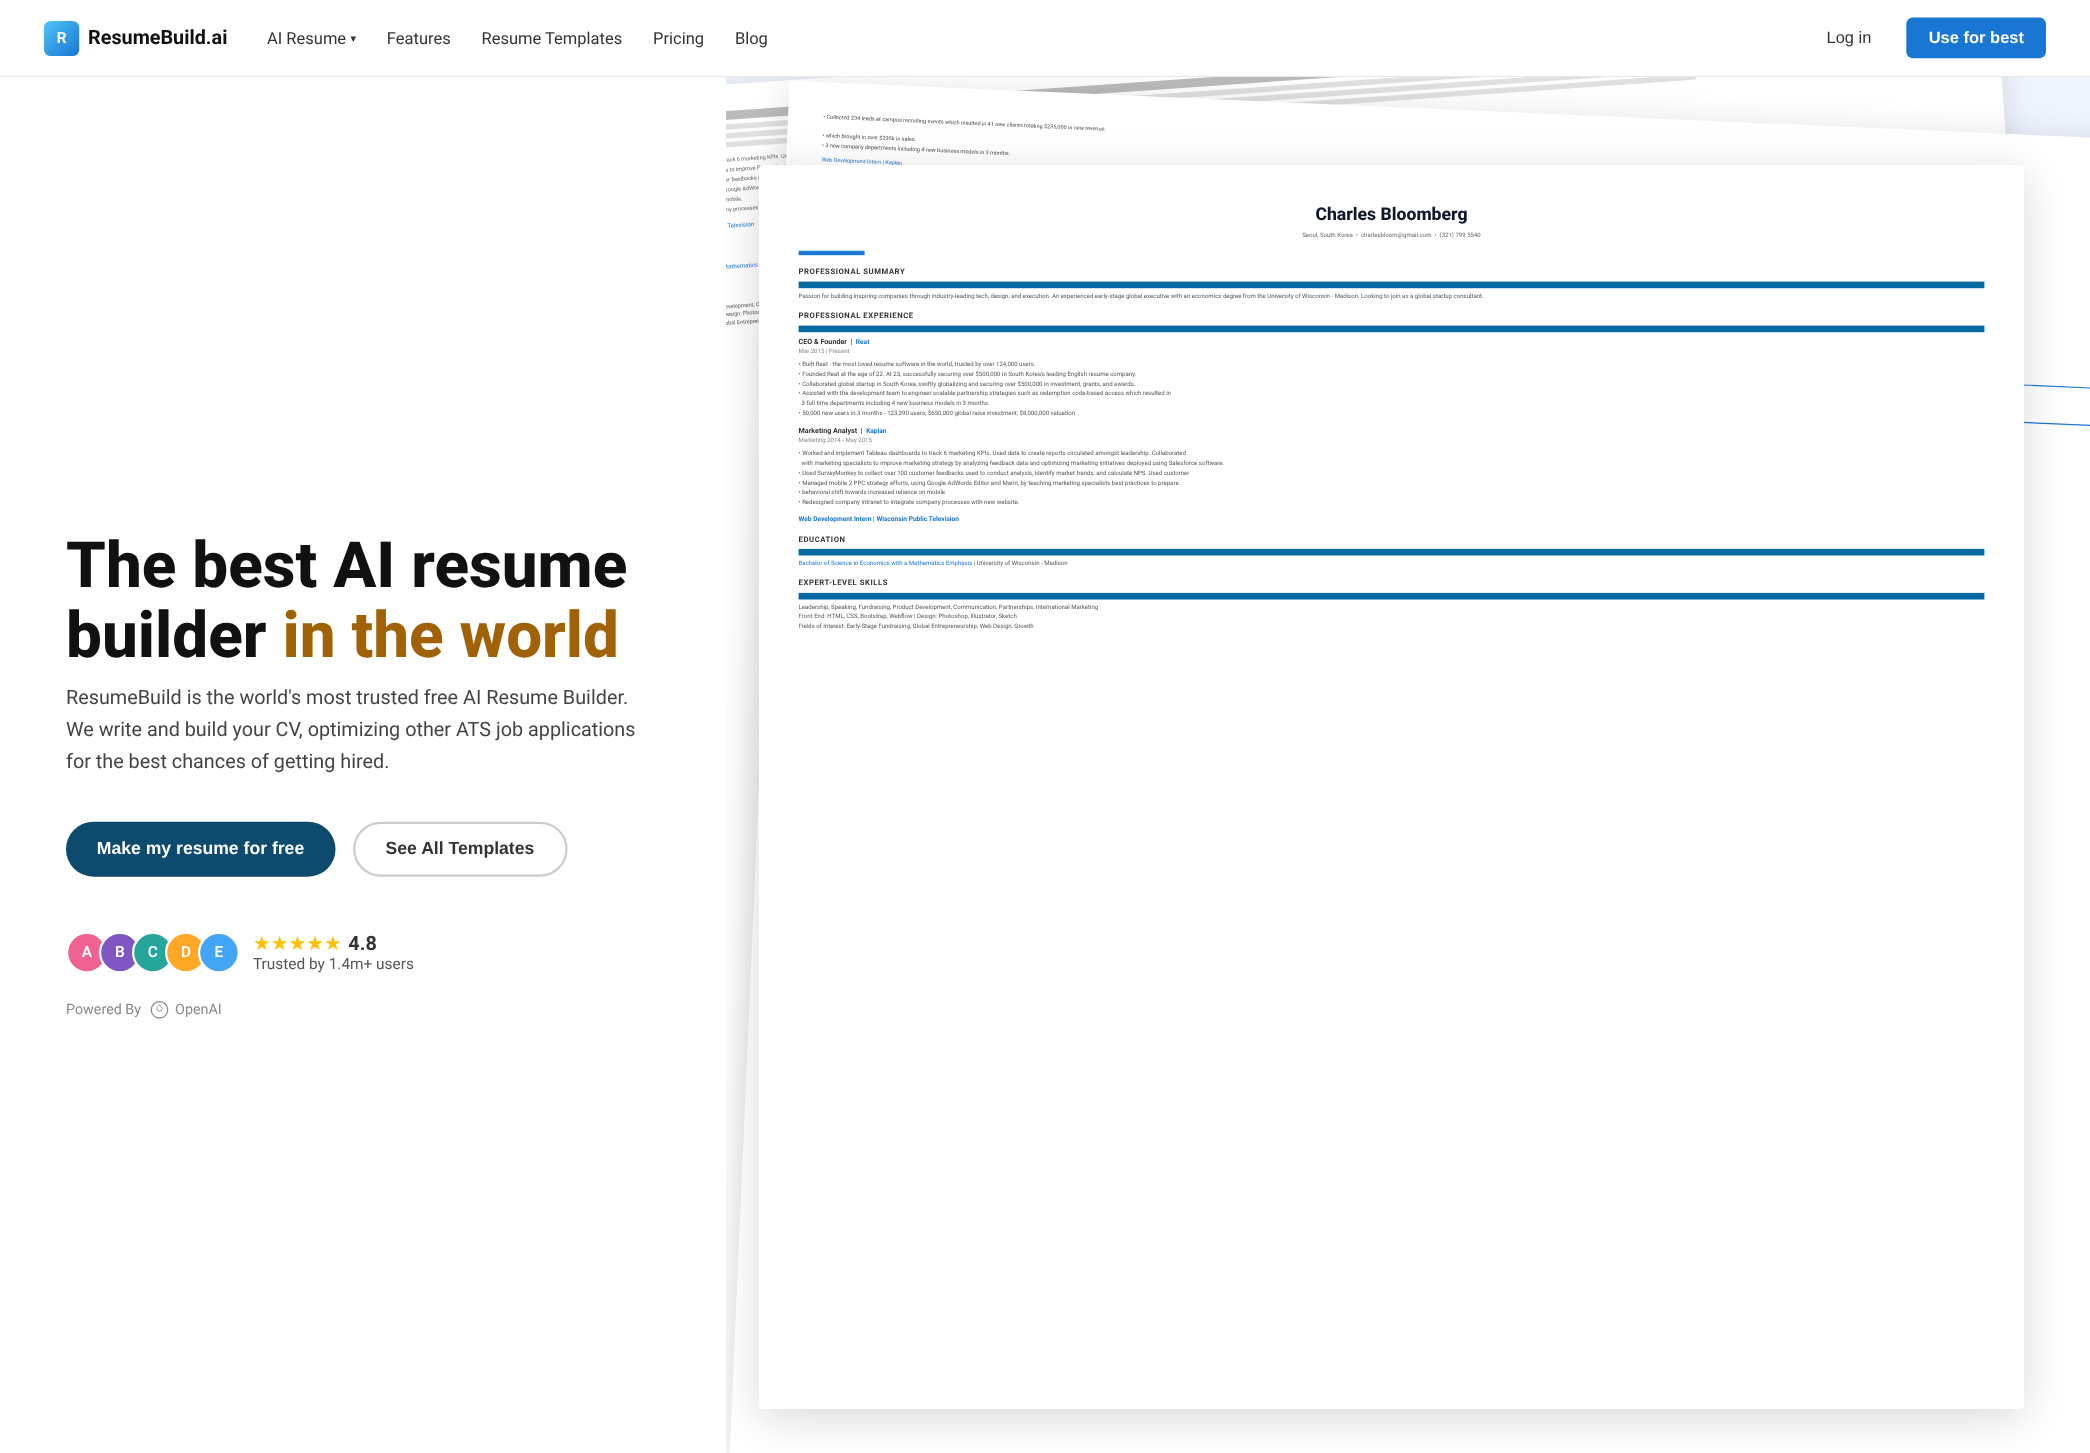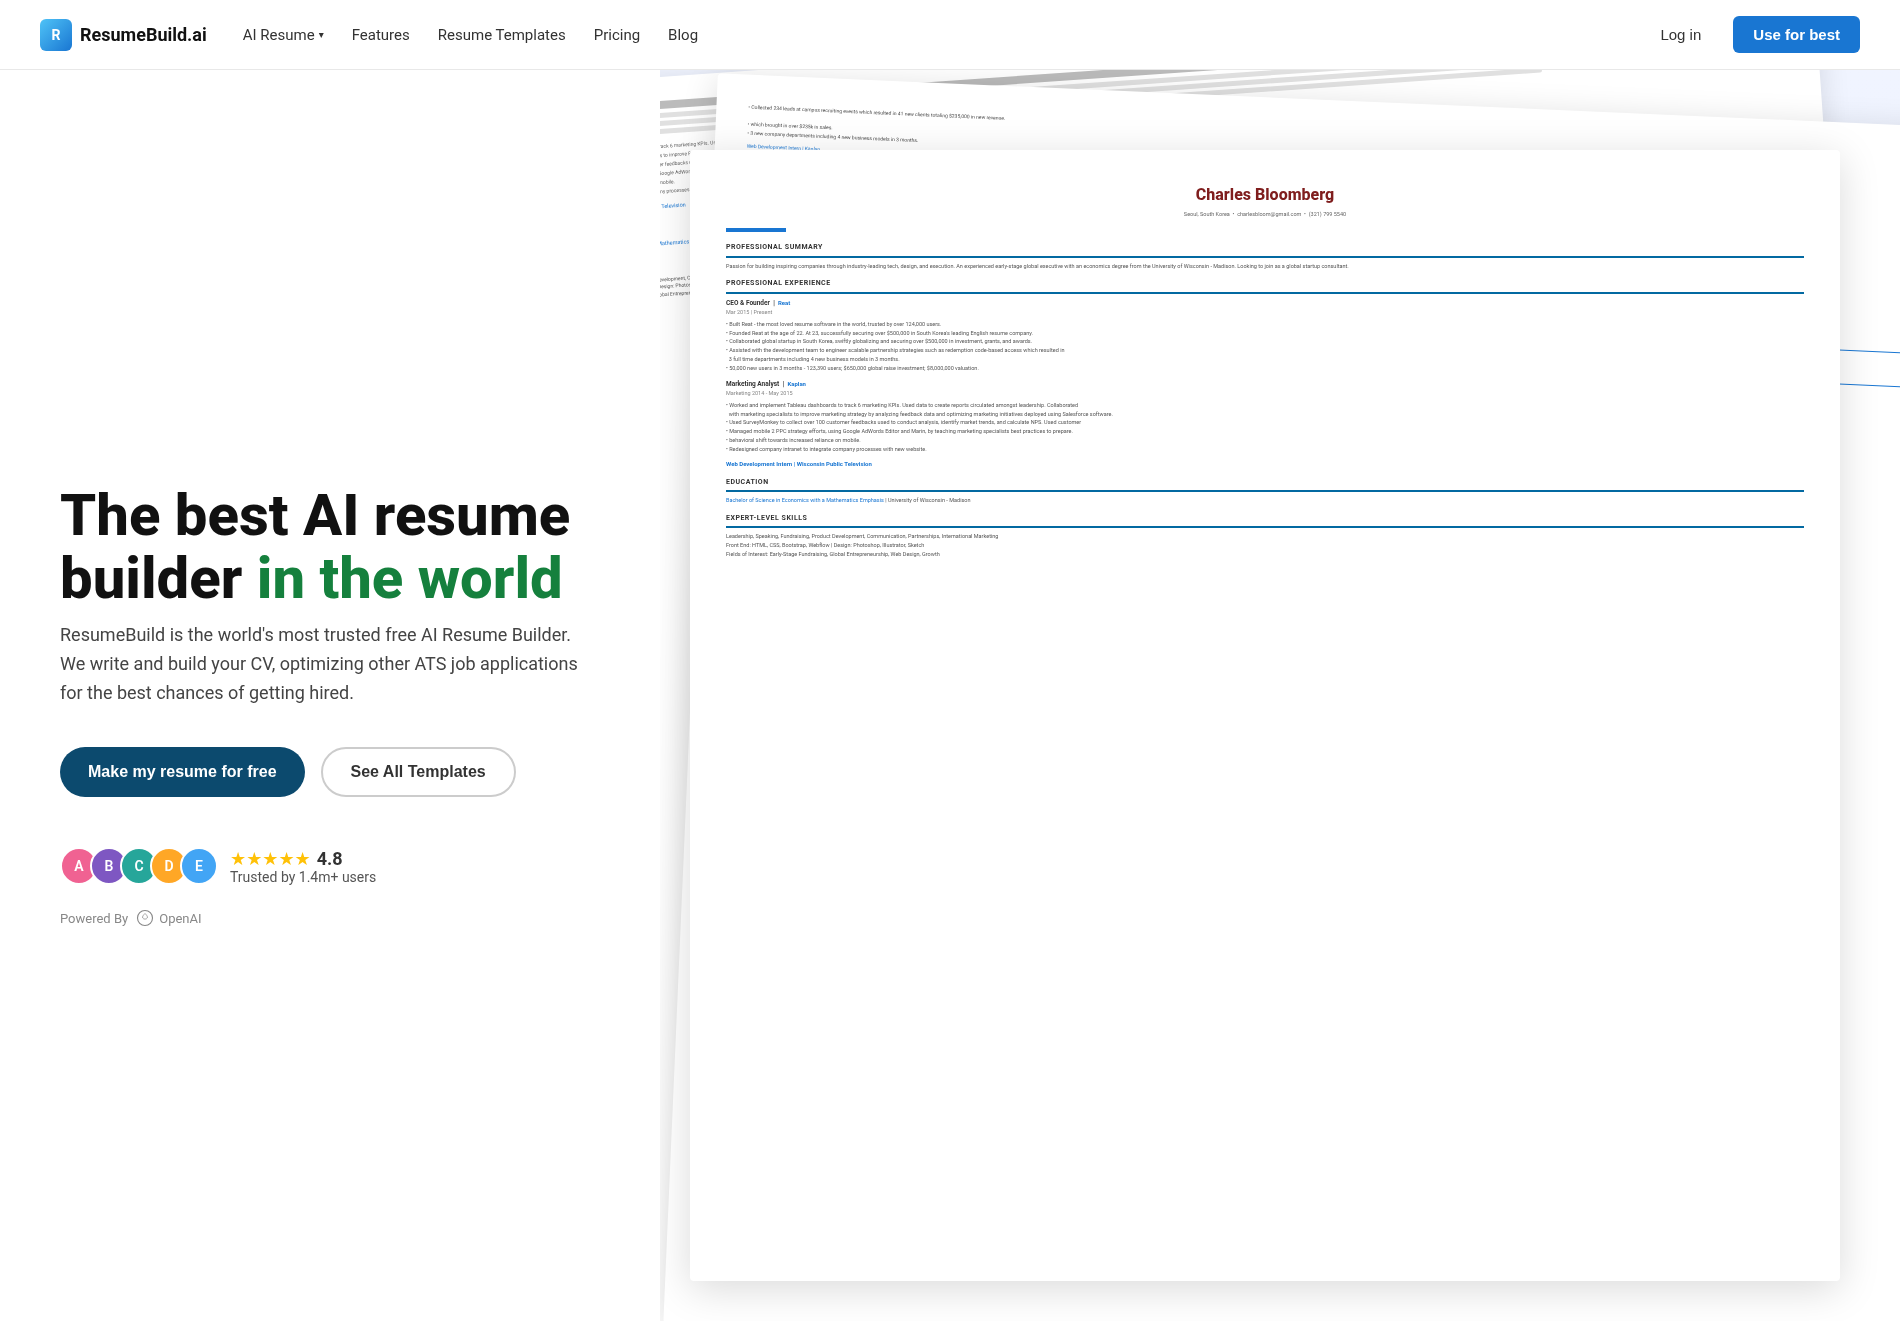--- a/index.html
+++ b/index.html
@@ -25,21 +25,21 @@
     .main-container {
       display: flex; min-height: 100vh; padding-top: 70px;
     }
 
     
     .hero-left {
       width: 660px; min-width: 660px; padding: 80px 60px 60px 60px;
       display: flex; flex-direction: column; justify-content: center;
     }
     .hero-title { font-size: 58px; font-weight: 800; color: #111; line-height: 1.1; margin-bottom: 10px; }
-    .hero-title-blue { color: #15803d; font-weight: 800; }
+    .hero-title-blue { color: #a16207; font-weight: 800; }
     .hero-desc { font-size: 18px; color: #444; line-height: 1.6; max-width: 590px; margin-bottom: 40px; }
     .hero-buttons { display: flex; gap: 16px; margin-bottom: 50px; }
     .btn-primary { background: #0c4a6e; color: #fff; border: none; border-radius: 30px; padding: 14px 28px; font-size: 16px; font-weight: 600; cursor: pointer; }
     .btn-secondary { background: none; border: 2px solid #ccc; border-radius: 30px; padding: 14px 28px; font-size: 16px; font-weight: 600; color: #333; cursor: pointer; }
 
     
     .social-proof { display: flex; flex-direction: column; gap: 10px; }
     .avatars-row { display: flex; align-items: center; gap: 12px; }
     .avatars { display: flex; }
     .avatar {
@@ -77,23 +77,23 @@
       font-size: 5.5px; color: #555; line-height: 1.5;
     }
     .resume-fg2 {
       position: absolute; top: 80px; left: 30px; right: 60px; bottom: 40px;
       background: #fff; border-radius: 4px;
       box-shadow: 0 8px 40px rgba(0,0,0,0.15);
       overflow: hidden; padding: 32px 36px;
       font-size: 6px; color: #444; line-height: 1.6;
     }
 
-    .resume-name { font-size: 16px; font-weight: 800; color: #7f1d1d; text-align: center; margin-bottom: 2px; }
+    .resume-name { font-size: 16px; font-weight: 800; color: #0f172a; text-align: center; margin-bottom: 2px; }
     .resume-contact { font-size: 5.5px; color: #666; text-align: center; margin-bottom: 10px; }
-    .resume-section-title { font-size: 7px; font-weight: 700; color: #333; text-transform: uppercase; border-bottom: 2px solid #0369a1; margin: 8px 0 4px; padding-bottom: 2px; letter-spacing: 0.5px; }
+    .resume-section-title { font-size: 7px; font-weight: 700; color: #333; text-transform: uppercase; border-bottom: 6px solid #0369a1; margin: 8px 0 4px; padding-bottom: 2px; letter-spacing: 0.5px; }
     .resume-text { font-size: 5.5px; color: #555; line-height: 1.6; }
     .resume-job-title { font-size: 6.5px; font-weight: 700; color: #333; }
     .resume-company { font-size: 6px; color: #1976d2; }
     .resume-date { font-size: 5.5px; color: #888; }
 
     .blue-bar { width: 60px; height: 4px; background: #1976d2; margin: 10px 0; }
     .text-line { height: 5px; background: #e0e0e0; border-radius: 2px; margin-bottom: 3px; }
     .w-full { width: 100%; }
     .w-90 { width: 90%; }
     .w-80 { width: 80%; }

